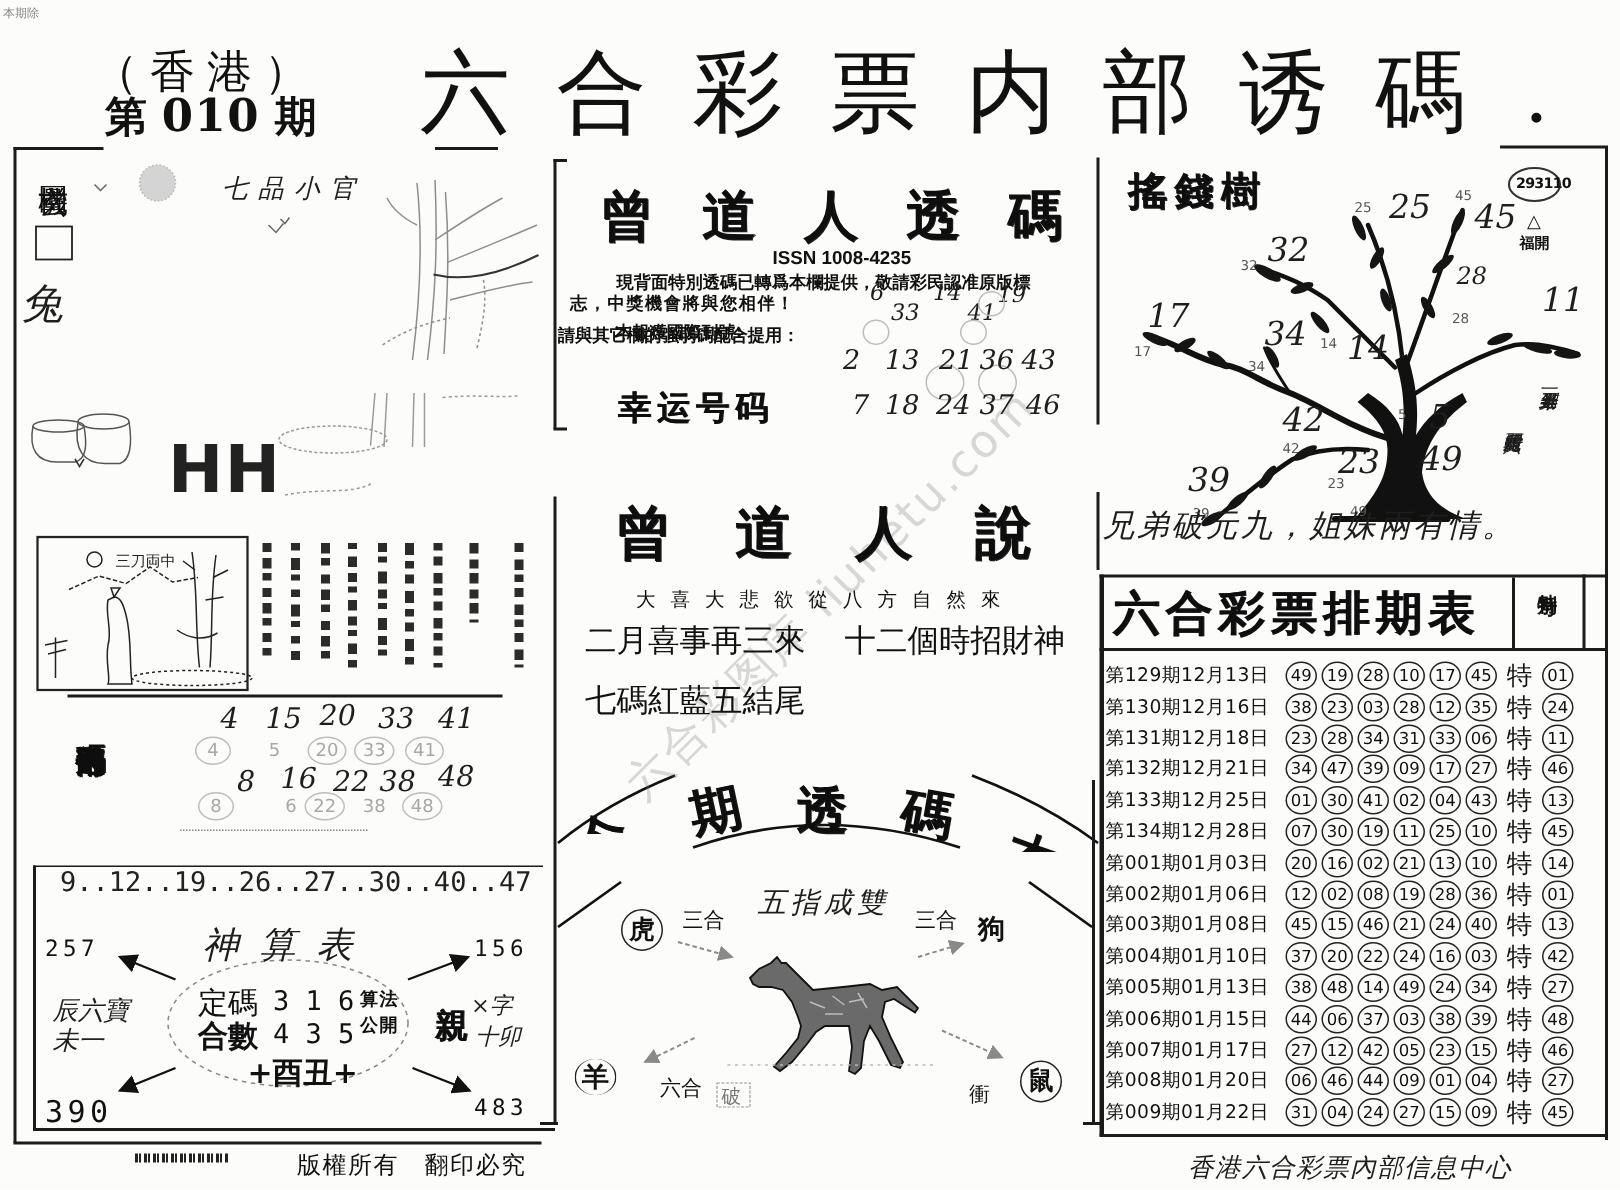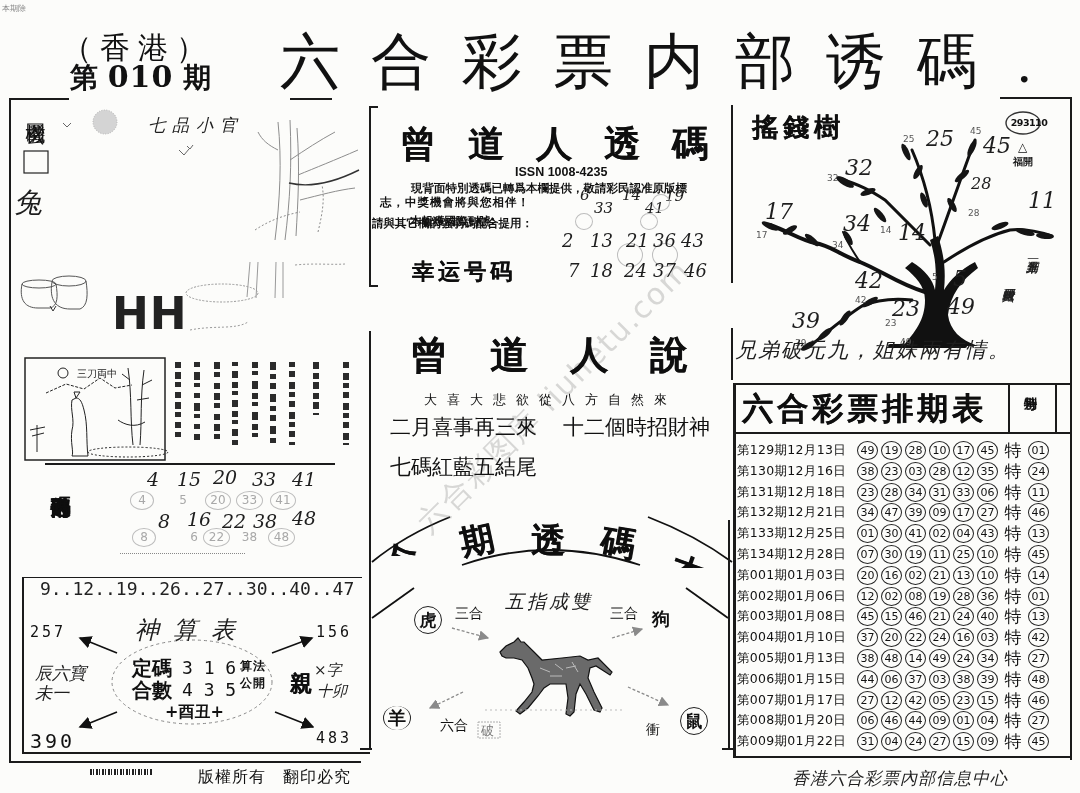--- a/index.html
+++ b/index.html
@@ -237,27 +237,27 @@
   <div class="fball" style="left:236px;top:528px;width:25px;border-color:transparent;">38</div>
   <div class="fball" style="left:268px;top:528px;width:25px;">48</div>
   <div class="a" style="left:120px;top:553px;width:125px;border-top:1px dotted #888;"></div>
 
   <div class="a mono" style="left:40px;top:578px;font-size:18px;color:#222;">9..12..19..26..27..30..40..47</div>
   <div class="a hand" style="left:135px;top:614px;font-size:24px;letter-spacing:14px;">神算表</div>
   <div class="a mono" style="left:30px;top:623px;font-size:15px;letter-spacing:3px;">257</div>
   <div class="a mono" style="left:316px;top:623px;font-size:15px;letter-spacing:3px;">156</div>
   <div class="a mono" style="left:30px;top:729px;font-size:20px;letter-spacing:3px;">390</div>
   <div class="a mono" style="left:316px;top:729px;font-size:15px;letter-spacing:3px;">483</div>
-  <div class="a" style="left:132px;top:655px;font-size:20px;font-weight:bold;">定碼</div>
+  <div class="a" style="left:132px;top:655px;font-size:20px;font-weight:normal;">定碼</div>
   <div class="a mono" style="left:182px;top:657px;font-size:18px;">3 1 6</div>
   <div class="a" style="left:132px;top:677px;font-size:20px;font-weight:bold;">合數</div>
   <div class="a mono" style="left:182px;top:679px;font-size:18px;">4 3 5</div>
   <div class="a" style="left:240px;top:658px;font-size:12px;font-weight:bold;letter-spacing:1px;">算法</div>
   <div class="a" style="left:240px;top:675px;font-size:12px;font-weight:bold;letter-spacing:1px;">公開</div>
-  <div class="a serif" style="left:165px;top:702px;font-size:16px;font-weight:bold;text-align:right;">+酉丑+</div>
+  <div class="a serif" style="left:165px;top:702px;font-size:20px;font-weight:bold;text-align:right;">+酉丑+</div>
   <div class="a hand" style="left:35px;top:662px;font-size:17px;">辰六寶</div>
   <div class="a hand" style="left:35px;top:682px;font-size:17px;">未一</div>
   <div class="a brush" style="left:290px;top:669px;font-size:22px;">親</div>
   <div class="a hand" style="left:314px;top:661px;font-size:15px;">×字</div>
   <div class="a hand" style="left:317px;top:682px;font-size:15px;">十卯</div>
 
   <div class="a brush" style="left:400px;top:120px;font-size:36px;letter-spacing:32px;">曾道人透碼</div>
   <div class="a" style="left:410px;top:166px;font-size:11.5px;font-weight:bold;margin-top:48px;">本報獲國際刊號:</div>
   <div class="a" style="left:515px;top:165px;font-size:12.5px;font-weight:bold;font-family:'Liberation Sans',sans-serif;">ISSN 1008-4235</div>
   <div class="a" style="left:411px;top:181px;font-size:11.5px;font-weight:bold;">現背面特別透碼已轉爲本欄提供，敬請彩民認准原版標</div>

